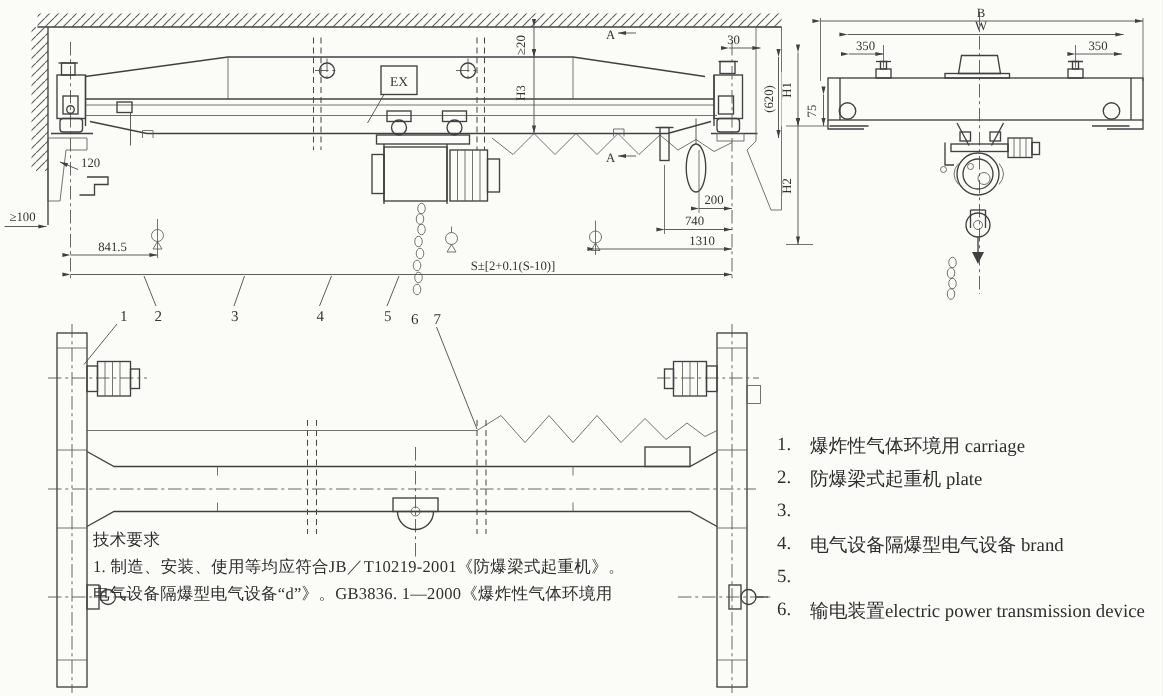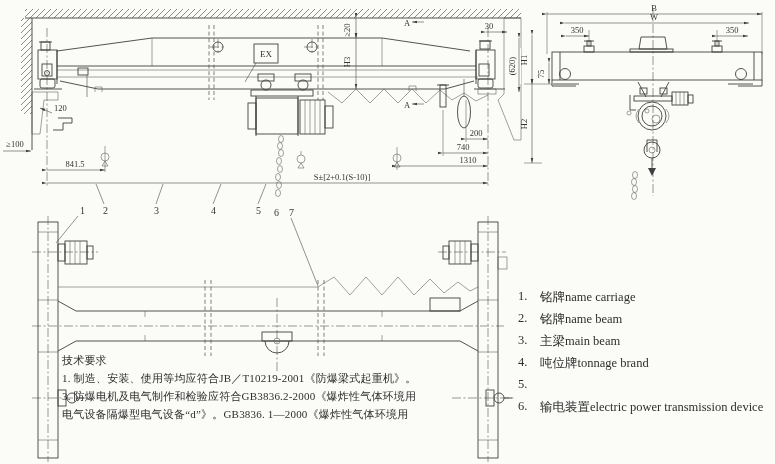--- a/index.html
+++ b/index.html
@@ -388,40 +388,38 @@
       <line class="lt" x1="58" y1="287" x2="318" y2="287"></line>
       <path class="lt" d="M318,287 L334,277 L350,295 L366,277 L382,295 L398,277 L414,295 L430,279 L444,293 L458,282 L470,291 L478,287"></path>
       <rect class="ln" x="430" y="298" width="30" height="13"></rect>
     </g>
   </g>
 </svg>
 
 <div class="tech">
   <div class="t-title">技术要求</div>
   <div>1.  制造、安装、使用等均应符合JB／T10219-2001《防爆梁式起重机》。</div>
-  <div>3.  防爆电机及电气制作和检验应符合GB3836.2-2000《爆炸性气体环境用</div>
   <div>电气设备隔爆型电气设备“d”》。GB3836. 1—2000《爆炸性气体环境用</div>
 </div>
 
 <div class="legend">
   <div class="lg-item">
     <span class="lg-num">1.</span>
-    <span>铭牌name carriage</span>
+    <span>爆炸性气体环境用 carriage</span>
   </div>
   <div class="lg-item">
     <span class="lg-num">2.</span>
-    <span>铭牌name beam</span>
+    <span>防爆梁式起重机 plate</span>
   </div>
   <div class="lg-item">
     <span class="lg-num">3.</span>
-    <span>主梁main beam</span>
   </div>
   <div class="lg-item">
     <span class="lg-num">4.</span>
-    <span>吨位牌tonnage brand</span>
+    <span>电气设备隔爆型电气设备 brand</span>
   </div>
   <div class="lg-item">
     <span class="lg-num">5.</span>
   </div>
   <div class="lg-item">
     <span class="lg-num">6.</span>
     <span>输电装置electric power transmission device</span>
   </div>
 </div>
 </div>

